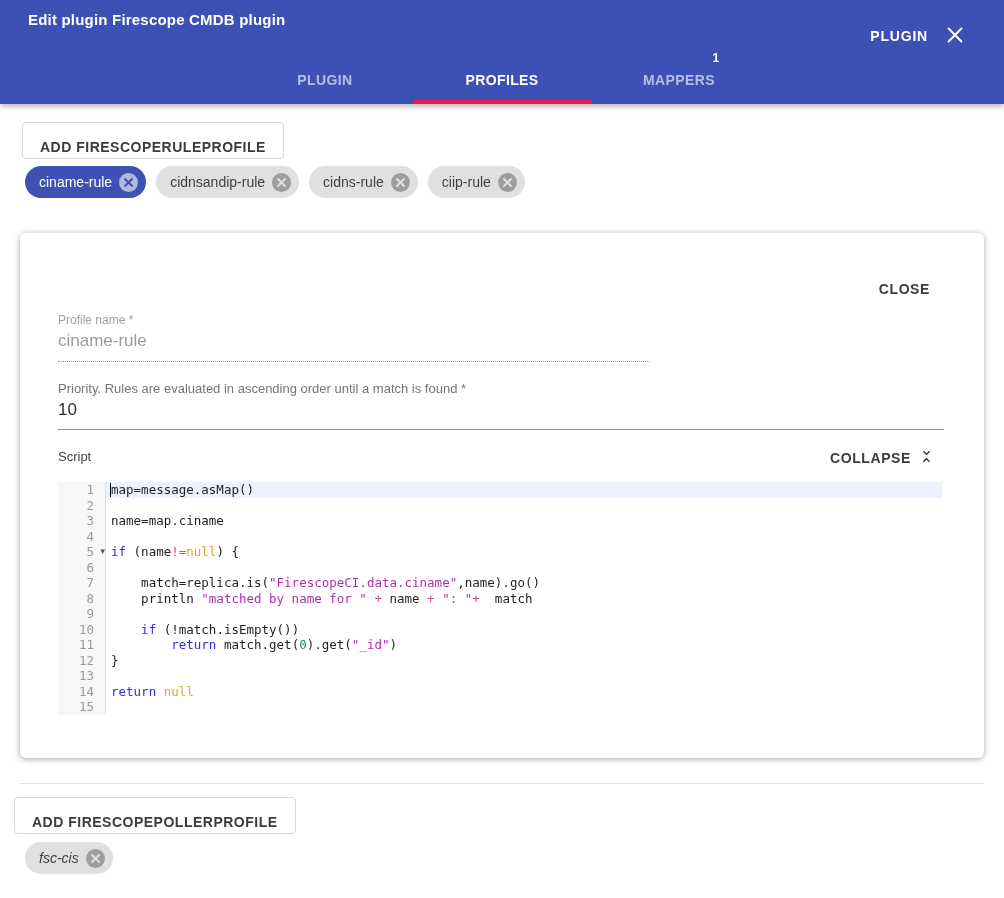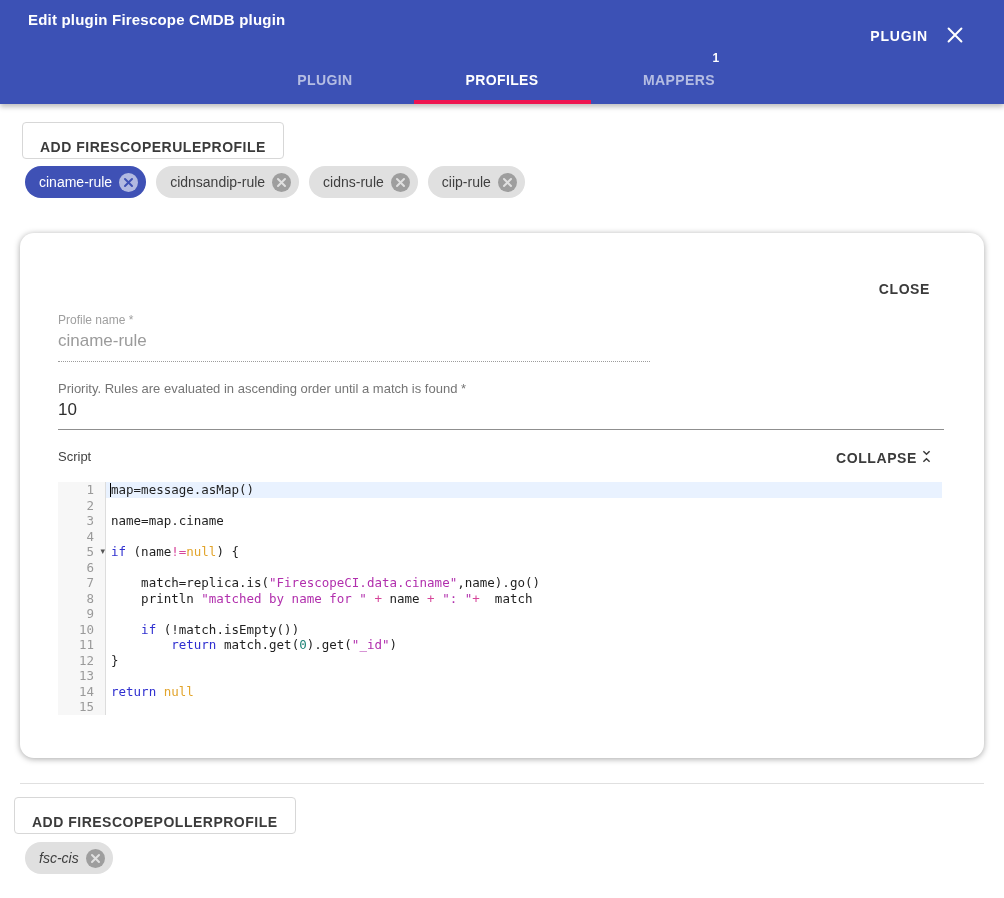--- a/index.html
+++ b/index.html
@@ -38,34 +38,34 @@
   .chip-remove { width:19px; height:19px; display:inline-block; cursor:pointer; }
   .chip-remove svg { width:19px; height:19px; display:block; }
   .chip-remove .cr-circle { fill:#9e9e9e; }
   .chip-remove .cr-x { stroke:var(--chip-bg); stroke-width:2; stroke-linecap:round; }
   .chip.selected { background:var(--accent); color:#fff; }
   .chip.selected .cr-circle { fill:rgba(255,255,255,.6); }
   .chip.selected .cr-x { stroke:var(--accent); }
 
   
   .card { position:absolute; left:20px; top:233px; width:964px; height:525px; background:#fff;
-          border-radius:14px; box-shadow:0 1px 6px rgba(0,0,0,.35); }
+          border-radius:6px; box-shadow:0 1px 6px rgba(0,0,0,.35); }
   .close-btn { position:absolute; top:40px; right:42px; background:transparent; border:none;
                font-family:"Liberation Sans",sans-serif; font-size:14px; font-weight:bold; letter-spacing:.6px;
                color:#3b3b3b; padding:8px 12px; cursor:pointer; }
   .field-label { position:absolute; left:38px; color:#9f9f9f; font-size:12px; }
   .name-label { top:80px; }
   .name-value { position:absolute; left:38px; top:98px; width:592px; font-size:17px; color:#9b9b9b;
                 padding-bottom:10px; border-bottom:1px dotted #9c9c9c; }
   .priority-label { top:148px; font-size:13px; color:#757575; }
   .priority-value { position:absolute; left:38px; top:167px; width:886px; font-size:17px; color:#2e2e2e;
                     padding-bottom:9px; border-bottom:1px solid #8f8f8f; }
   .script-row { position:absolute; left:38px; right:50px; top:216px; display:flex; align-items:flex-start; justify-content:space-between; }
   .script-label { font-size:13px; color:#424242; }
-  .collapse-btn { display:flex; align-items:center; gap:2px; background:transparent; border:none; cursor:pointer;
+  .collapse-btn { display:flex; align-items:center; gap:8px; background:transparent; border:none; cursor:pointer;
                   font-family:"Liberation Sans",sans-serif; font-size:14px; font-weight:bold; letter-spacing:.6px; color:#3b3b3b; }
   .collapse-btn svg { width:15px; height:15px; }
 
   
   .code-editor { position:absolute; left:38px; top:249px; width:884px; background:#fff;
                  font-family:"DejaVu Sans Mono","Liberation Mono",monospace; font-size:12.5px; line-height:15.5px; }
   .cm-row { display:flex; }
   .cm-gutter-cell { width:48px; flex:0 0 48px; background:var(--gutter-bg); border-right:1px solid #ddd;
                     color:#9a9a9a; text-align:right; padding-right:11px; position:relative; user-select:none; }
   .cm-fold { position:absolute; right:0px; top:0; color:#555; font-size:9px; line-height:15.5px;

